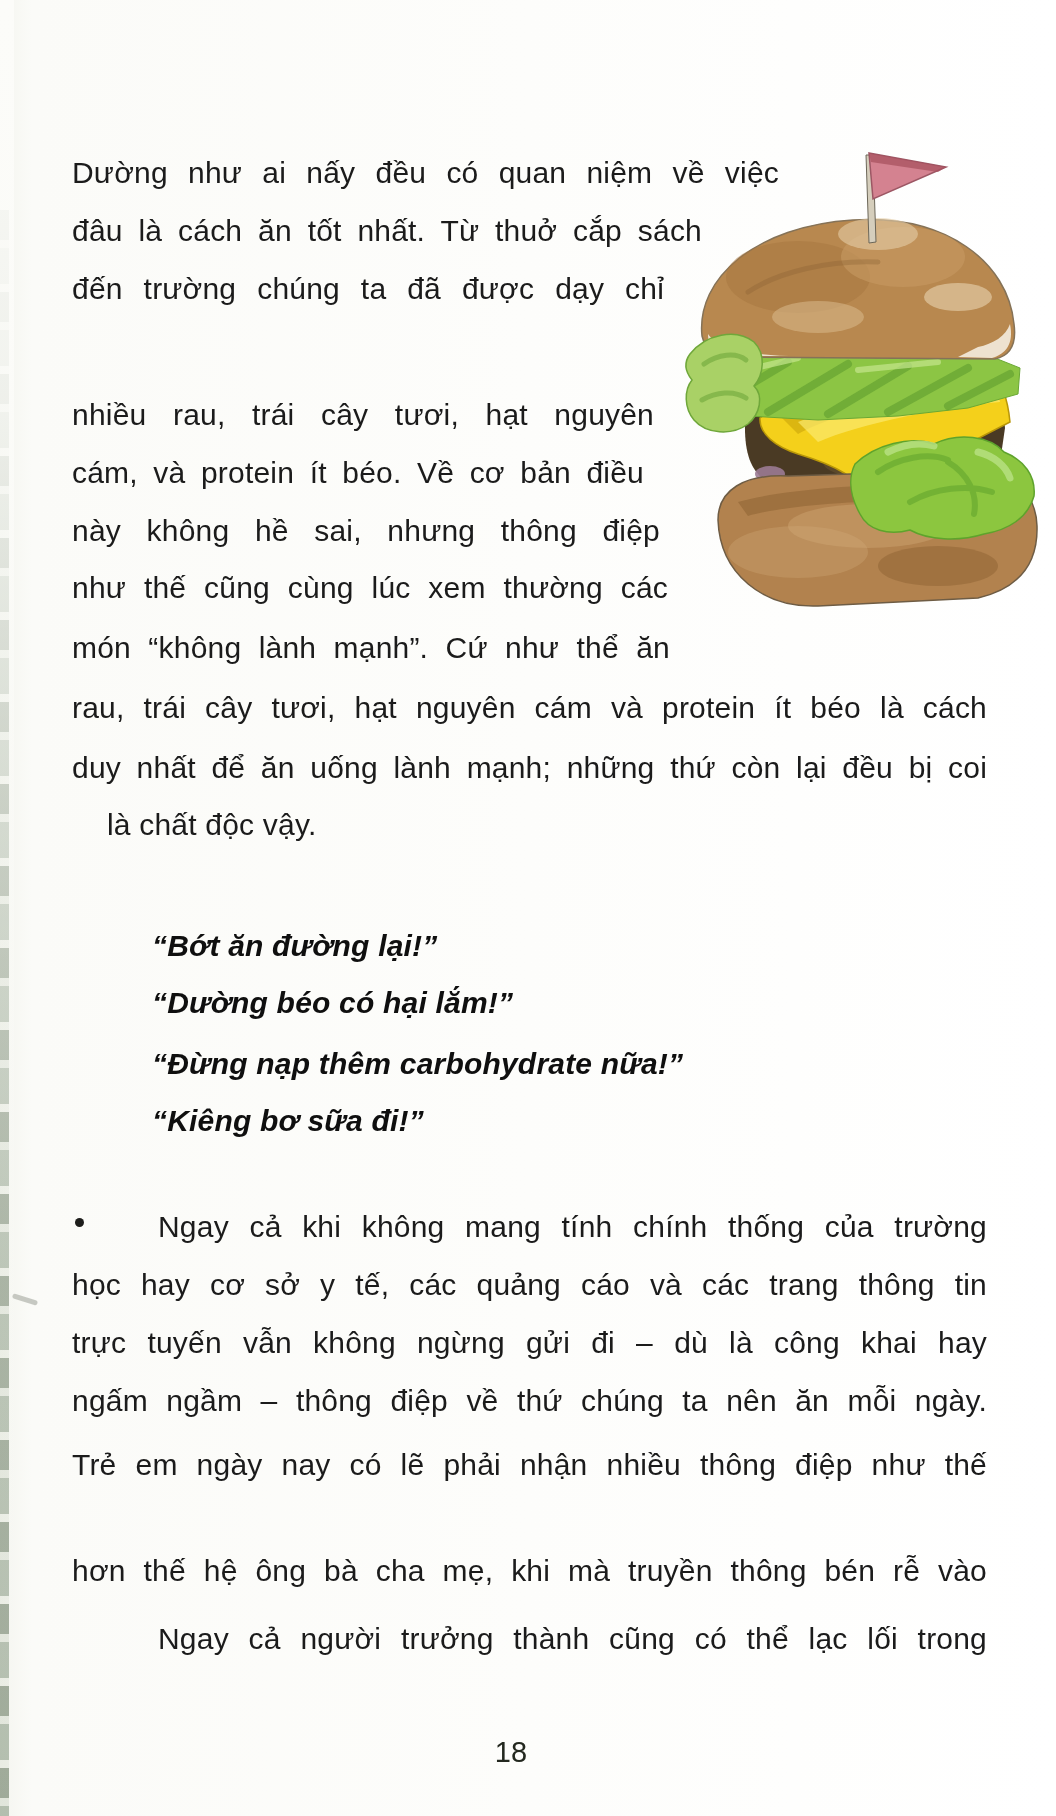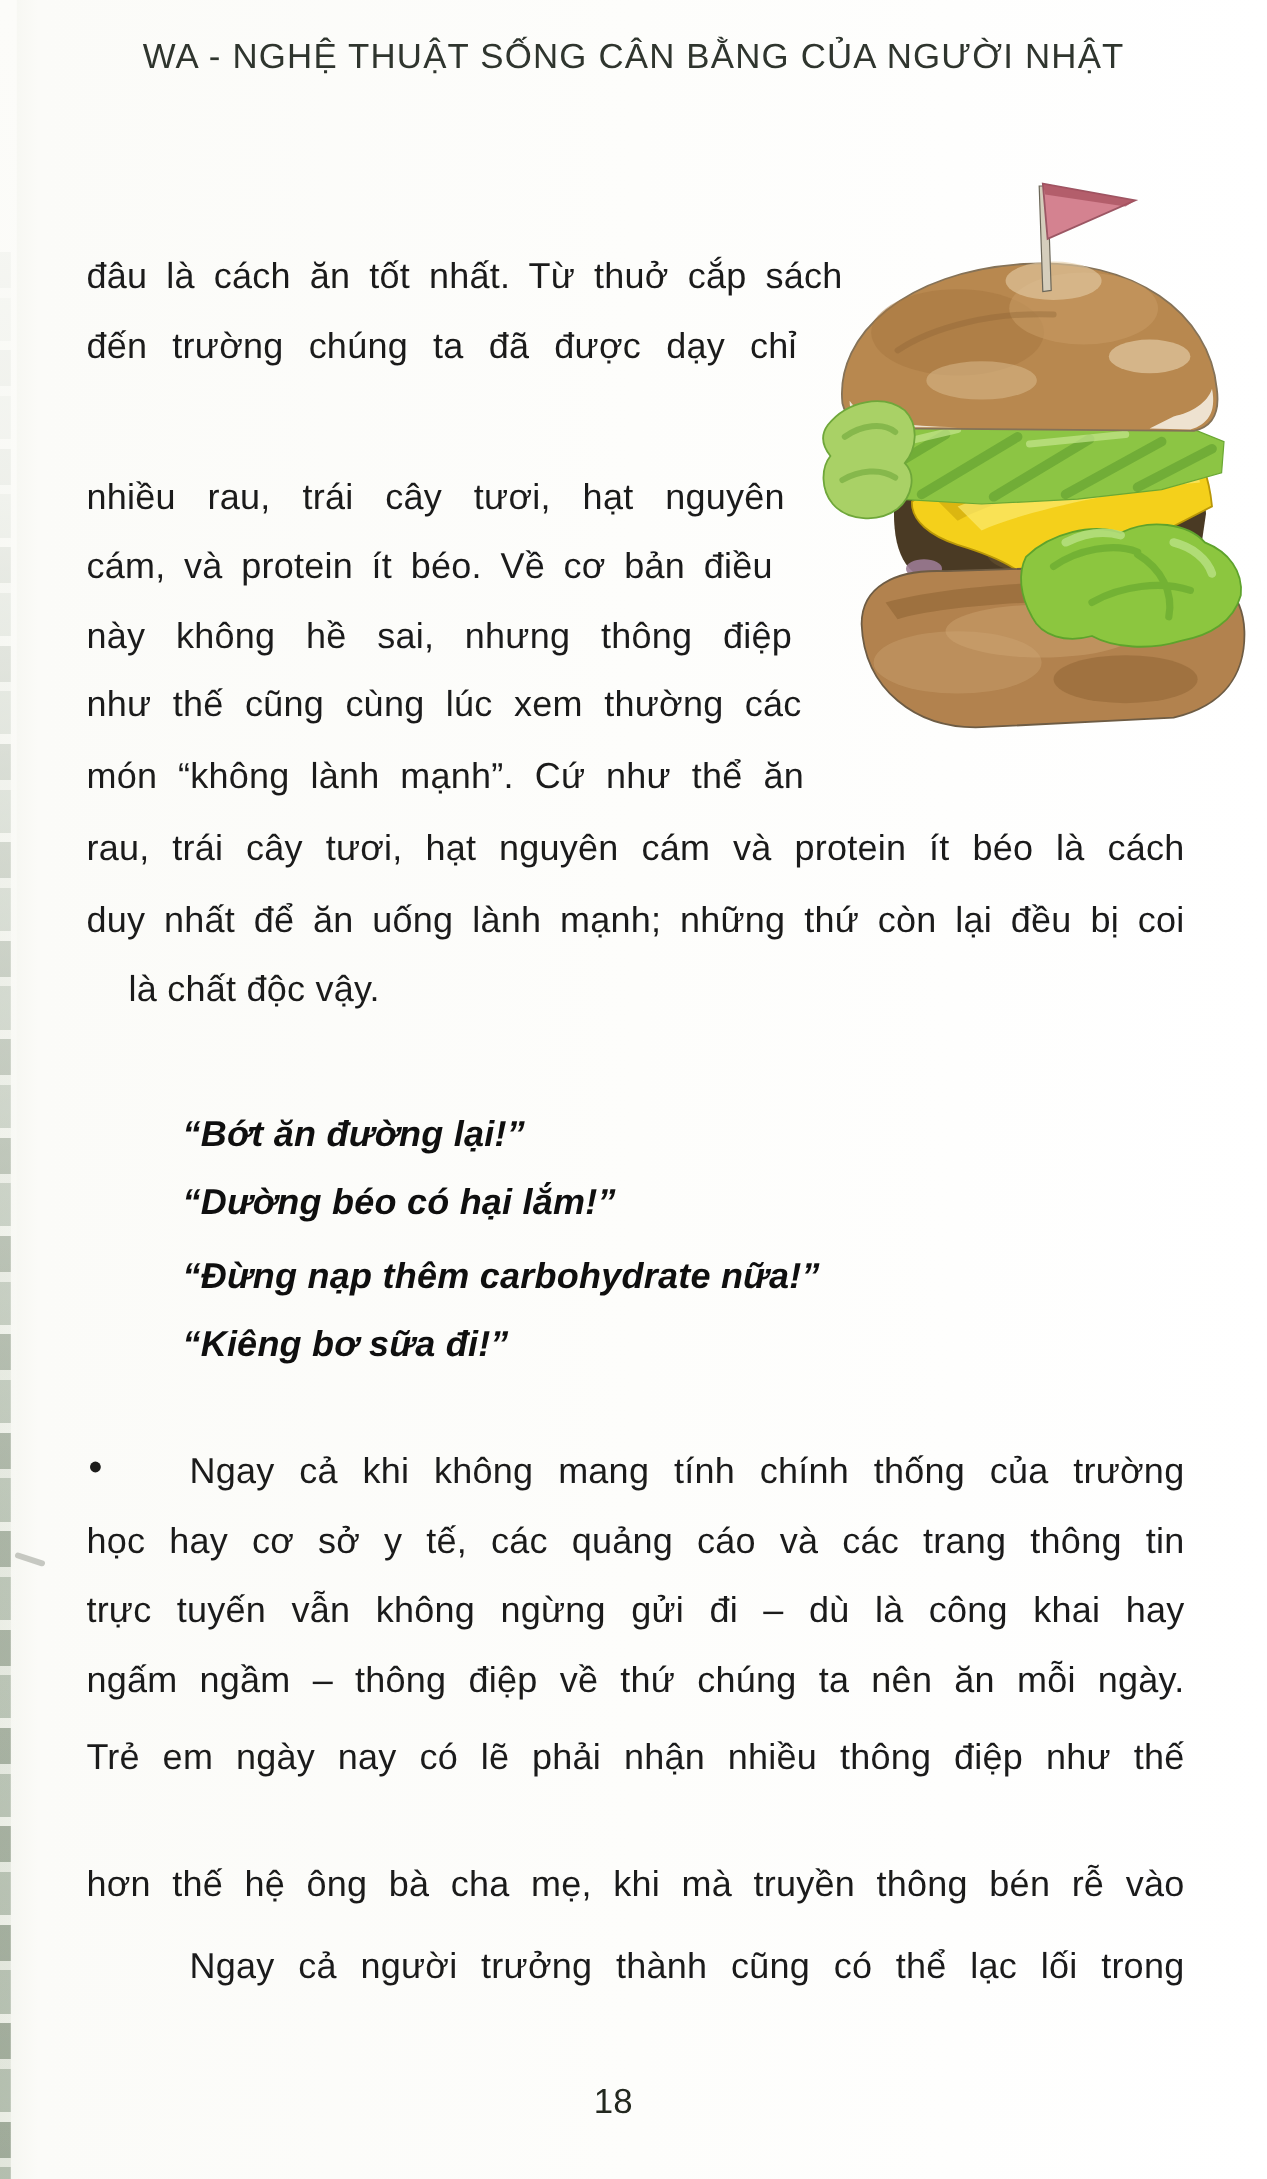--- a/index.html
+++ b/index.html
@@ -34,21 +34,20 @@
 </head>
 <body>
 
 <div class="page">
 
   <div class="edge-strip"></div>
   <div class="edge-fade"></div>
   <div class="smudge" style="left:12px;top:1297px;"></div>
   <div class="speck" style="left:75px;top:1218px;width:9px;height:9px;"></div>
 
-  <div class="header">WA - NGHỆ THUẬT SỐNG CÂN BẰNG CỦA NGƯỜI NHẬT</div>
 
   <svg class="burger" viewBox="0 0 408 500" aria-hidden="true">
 
     <g>
       <path d="M97,300 C118,272 200,260 282,264 C332,267 356,282 357,306 L350,354 C308,374 198,380 140,368 C108,360 96,342 97,300 Z" fill="#4a3a24"></path>
       <ellipse cx="160" cy="300" rx="48" ry="22" fill="#2f2415" opacity="0.55"></ellipse>
       <ellipse cx="300" cy="300" rx="44" ry="24" fill="#32271a" opacity="0.6"></ellipse>
       <ellipse cx="235" cy="340" rx="60" ry="18" fill="#6b5532" opacity="0.5"></ellipse>
     </g>
 
@@ -103,20 +102,21 @@
       <path d="M56,242 C70,232 88,230 98,238 M54,278 C68,270 86,268 98,276" stroke="#6fa73a" stroke-width="5" fill="none" opacity="0.6" stroke-linecap="round"></path>
     </g>
 
     <g>
       <path d="M218,33 L225,33 L228,120 L221,121 Z" fill="#d5cebc" stroke="#6b6658" stroke-width="1"></path>
       <path d="M221,31 L298,45 L225,77 Z" fill="#d48290" stroke="#9c5764" stroke-width="1.5"></path>
       <path d="M221,31 L298,45 L290,50 L223,40 Z" fill="#a8525f" opacity="0.75"></path>
     </g>
   </svg>
 
+  <div class="line just" style="top:152px;left:72px;width:707px;">Dường như ai nấy đều có quan niệm về việc</div>
   <div class="line just" style="top:268px;left:72px;width:592px;">đến trường chúng ta đã được dạy chỉ</div>
   <div class="line just" style="top:210px;left:72px;width:630px;">đâu là cách ăn tốt nhất. Từ thuở cắp sách</div>
   <div class="line just" style="top:394px;left:72px;width:582px;">nhiều rau, trái cây tươi, hạt nguyên</div>
   <div class="line just" style="top:452px;left:72px;width:572px;">cám, và protein ít béo. Về cơ bản điều</div>
   <div class="line just" style="top:510px;left:72px;width:588px;">này không hề sai, nhưng thông điệp</div>
   <div class="line just" style="top:567px;left:72px;width:596px;">như thế cũng cùng lúc xem thường các</div>
   <div class="line just" style="top:627px;left:72px;width:598px;">món “không lành mạnh”. Cứ như thể ăn</div>
   <div class="line just" style="top:687px;left:72px;width:915px;">rau, trái cây tươi, hạt nguyên cám và protein ít béo là cách</div>
   <div class="line just" style="top:747px;left:72px;width:915px;">duy nhất để ăn uống lành mạnh; những thứ còn lại đều bị coi</div>
   <div class="line" style="top:804px;left:72px;width:915px;margin-left:35px;">là chất độc vậy.</div>

